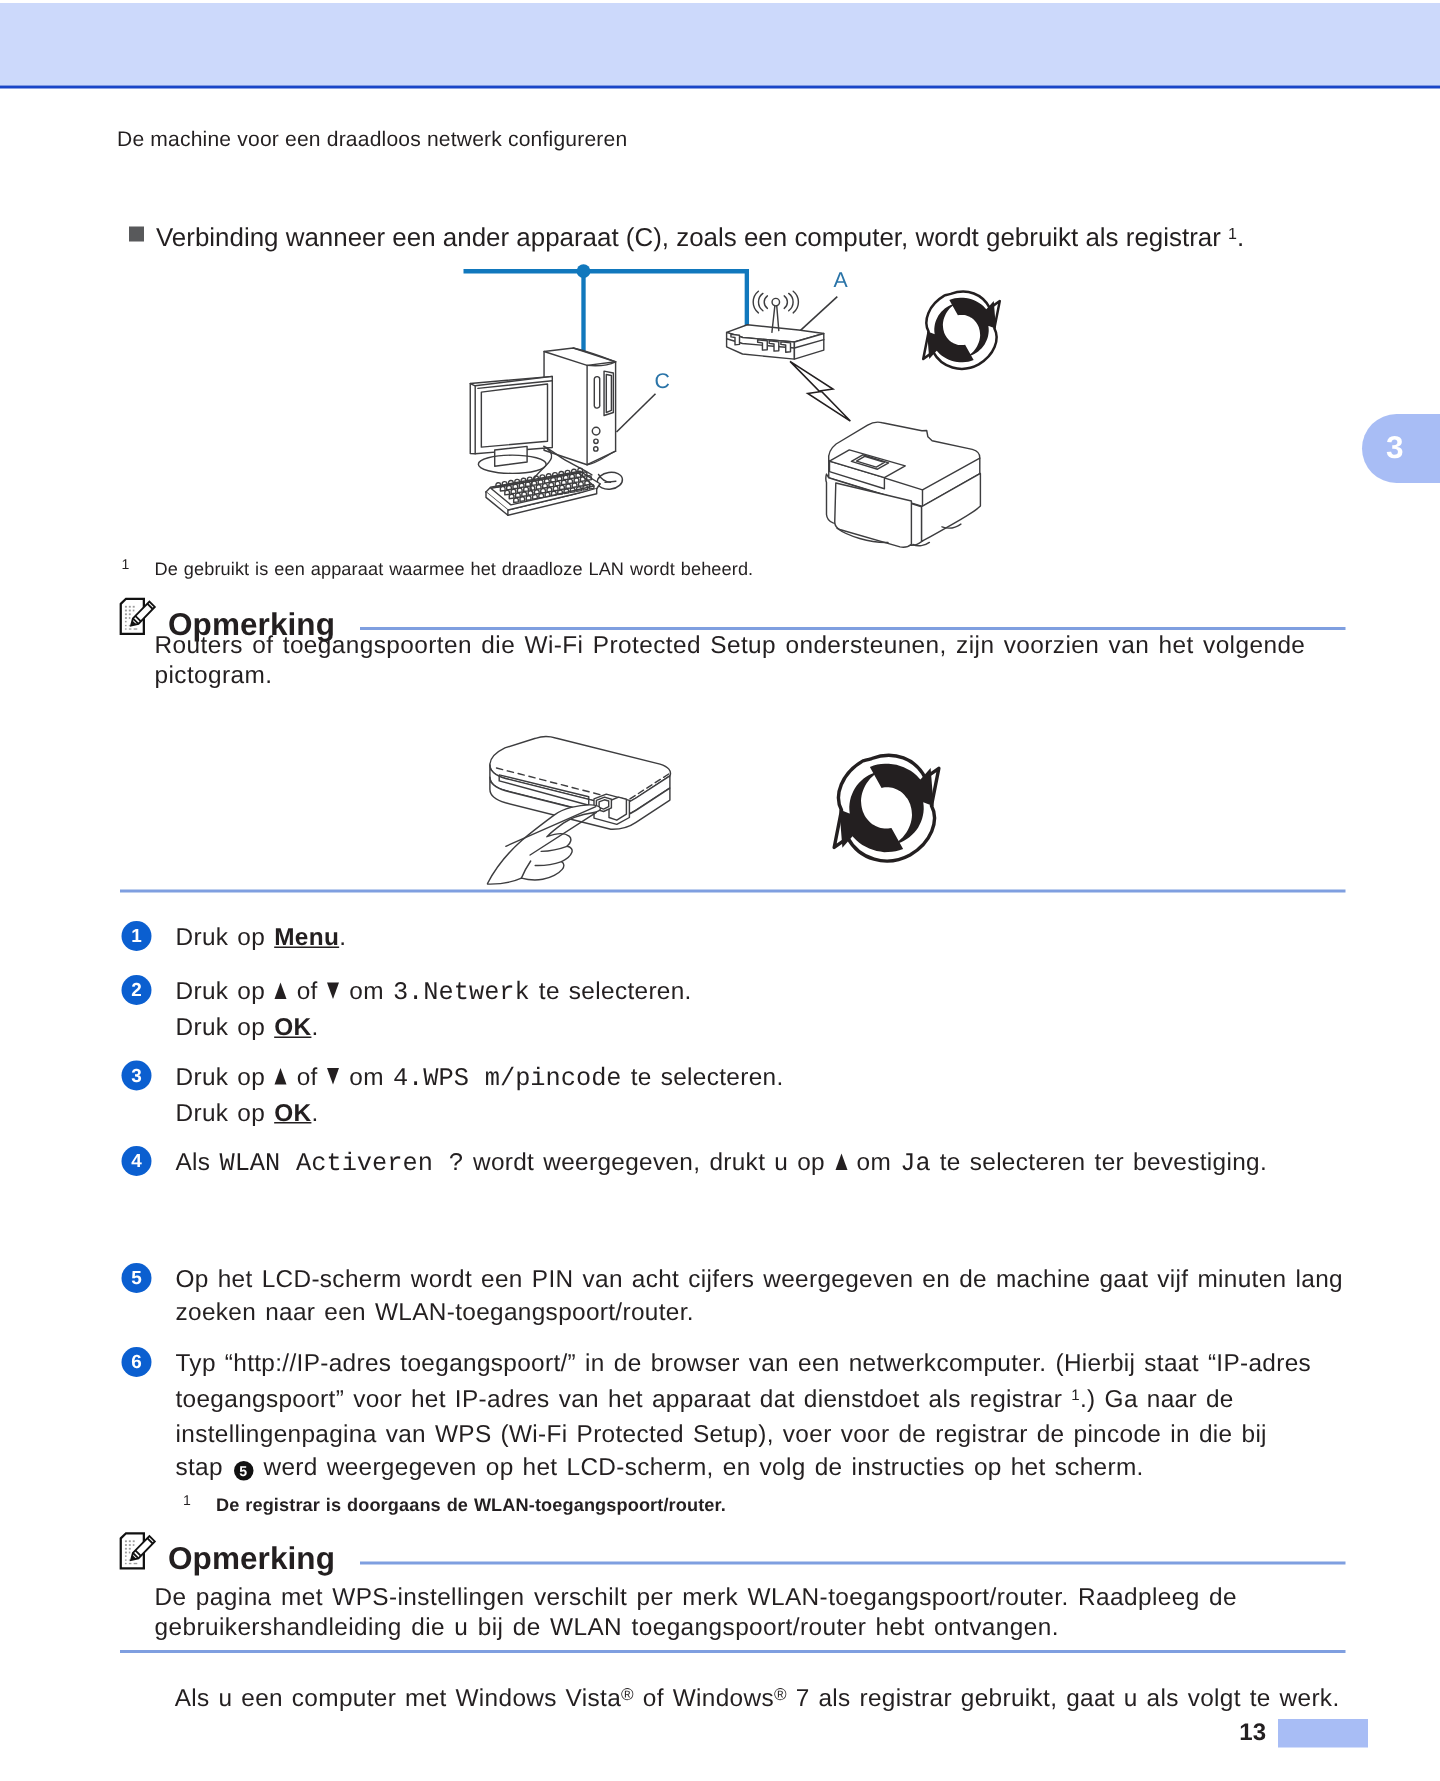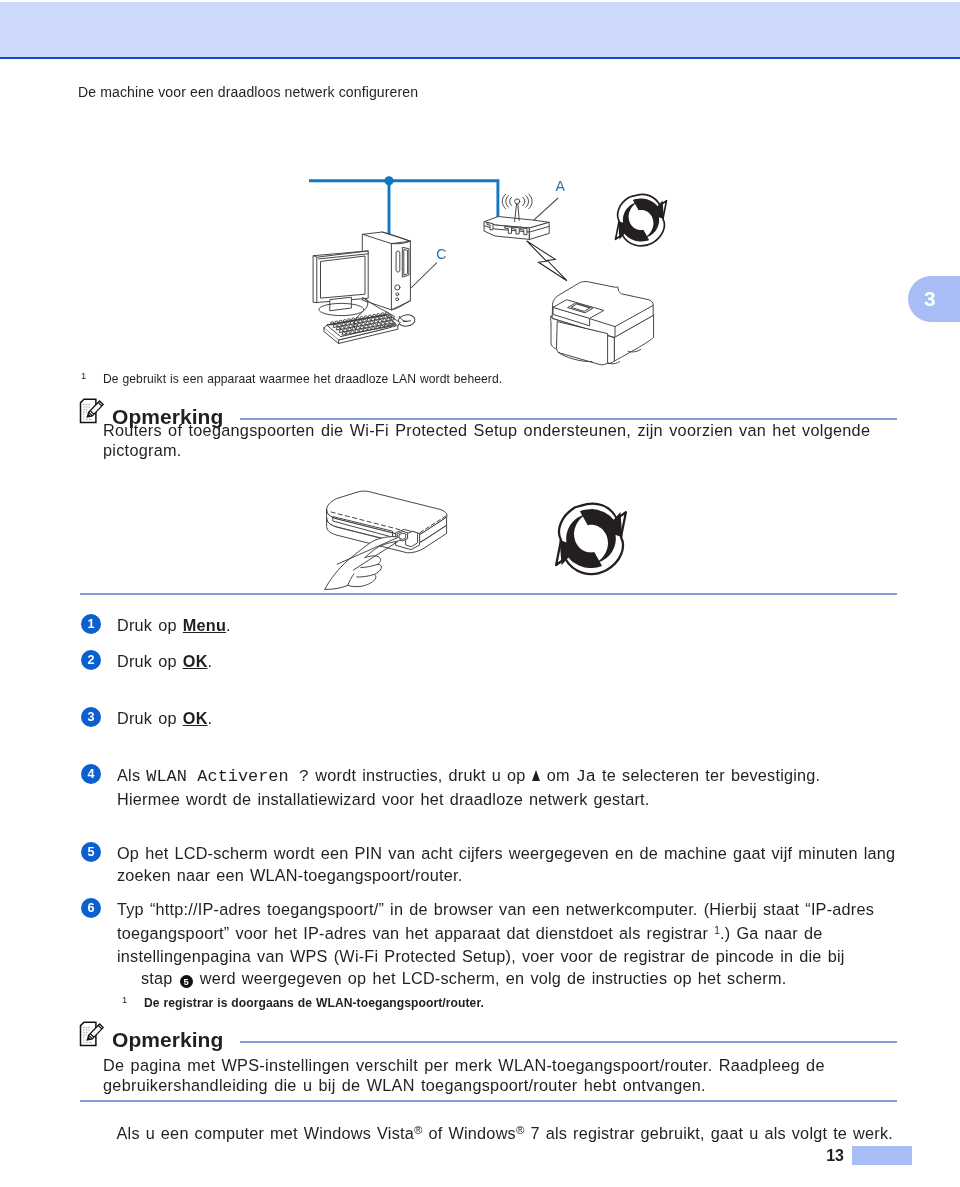--- a/index.html
+++ b/index.html
@@ -33,37 +33,41 @@
   .tri{display:inline-block;width:0;height:0;border-left:4.3px solid transparent;border-right:4.3px solid transparent;vertical-align:0px;margin:0 0.5px;}
   .tri-up{border-bottom:11px solid #231f20;}
   .tri-dn{border-top:11px solid #231f20;}
   b{font-weight:bold;text-decoration:underline;}
 
   .pg-bar{position:absolute;right:0;bottom:22px;width:60px;height:19px;background:#a8bdf5;}
   .pg-num{position:absolute;right:68px;bottom:22px;font-size:16px;font-weight:bold;text-align:center;}
 
   .note-ico{position:absolute;display:block;}
   .nowrap{white-space:nowrap;}
-  .nowrap{white-space:nowrap;margin-left:24px;}
+  .nowrap{white-space:nowrap;}
   .circnum{display:inline-block;width:13px;height:13px;border-radius:50%;background:#111;color:#fff;font-size:9.4px;line-height:13px;text-align:center;vertical-align:-1.5px;font-weight:bold;letter-spacing:0;margin:0 1px;}
   .closing-p{position:absolute;font-size:16.25px;line-height:22px;letter-spacing:0.22px;word-spacing:1.2px;}
   .closing-p sup{font-size:0.70em;vertical-align:0.40em;}
 
   svg{display:block;overflow:visible;}
   .dlabel{font-family:"Liberation Sans",sans-serif;font-size:14.2px;fill:#2a74a8;}
   .illus{position:absolute;}
 </style>
 </head>
 <body>
 
 <div class="page">
   <div class="hdr-band"></div>
   <div class="hdr-rule"></div>
   <div class="hdr-title">De machine voor een draadloos netwerk configureren</div>
 
+  <div class="bullet-row">
+    <span class="sq"></span>
+    <span class="bullet-txt"><span>Verbinding wanneer een ander apparaat (C), zoals een computer, wordt gebruikt als registrar</span> <sup>1</sup><span>.</span></span>
+  </div>
 
   <div class="chap-tab">
       <span>3</span>
     </div>
 
   <div id="illus-main" class="illus" style="left:0;top:0;width:960px;height:400px;">
    <svg width="960" height="400" viewBox="0 0 960 400">
 
     <g fill="none" stroke="#1178bd" stroke-width="2.9" stroke-linecap="butt" stroke-linejoin="miter">
       <path d="M309 180.8 H497.9 V218"></path>
@@ -403,34 +407,35 @@
   <div id="steps-wrap">
       <div class="step" style="left:81px;top:614px;width:822px;position:absolute">
         <span class="step-num">1</span>
         <div class="step-body">
           <div><span>Druk op </span><b>Menu</b><span>.</span></div>
         </div>
       </div>
       <div class="step" style="left:81px;top:650px;width:822px;position:absolute">
         <span class="step-num">2</span>
         <div class="step-body">
+          <div><span>Druk op </span><span class="tri tri-up"></span><span> of </span><span class="tri tri-dn"></span><span> om </span><span class="mono">3.Netwerk</span><span> te selecteren.</span></div>
           <div><span>Druk op </span><b>OK</b><span>.</span></div>
         </div>
       </div>
       <div class="step" style="left:81px;top:707px;width:822px;position:absolute">
         <span class="step-num">3</span>
         <div class="step-body">
+          <div><span>Druk op </span><span class="tri tri-up"></span><span> of </span><span class="tri tri-dn"></span><span> om </span><span class="mono">4.WPS m/pincode</span><span> te selecteren.</span></div>
           <div><span>Druk op </span><b>OK</b><span>.</span></div>
         </div>
       </div>
       <div class="step" style="left:81px;top:764px;width:822px;position:absolute">
         <span class="step-num">4</span>
         <div class="step-body">
-          <div><span>Als </span><span class="mono">WLAN Activeren ?</span><span> wordt instructies, drukt u op </span><span class="tri tri-up"></span><span> om </span><span class="mono">Ja</span><span> te selecteren ter bevestiging.</span></div>
-          <div><span>Hiermee wordt de installatiewizard voor het draadloze netwerk gestart.</span></div>
+          <div><span>Als </span><span class="mono">WLAN Activeren ?</span><span> wordt weergegeven, drukt u op </span><span class="tri tri-up"></span><span> om </span><span class="mono">Ja</span><span> te selecteren ter bevestiging.</span></div>
         </div>
       </div>
       <div class="step" style="left:81px;top:842px;width:822px;position:absolute">
         <span class="step-num">5</span>
         <div class="step-body">
           <div><span>Op het LCD-scherm wordt een PIN van acht cijfers weergegeven en de machine gaat vijf minuten lang zoeken naar een WLAN-toegangspoort/router.</span></div>
         </div>
       </div>
       <div class="step" style="left:81px;top:898px;width:822px;position:absolute">
         <span class="step-num">6</span>

